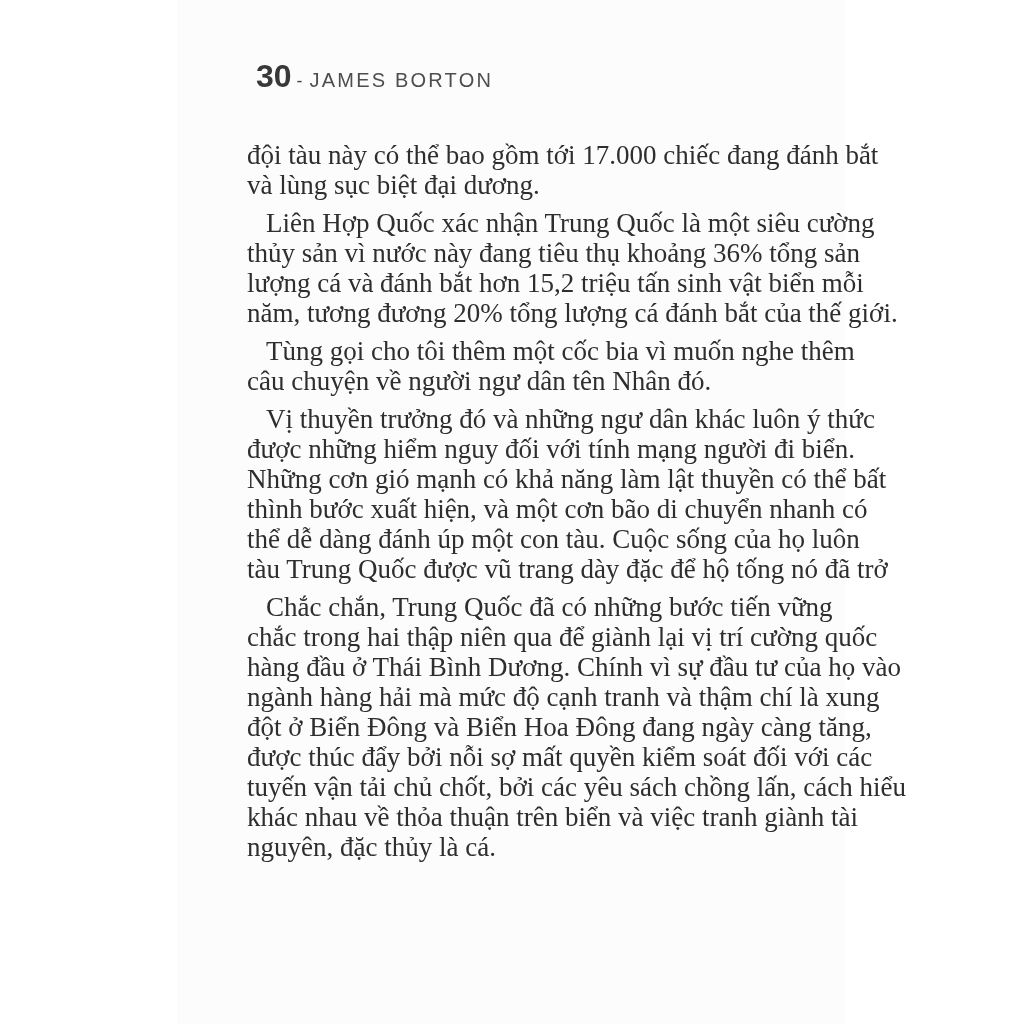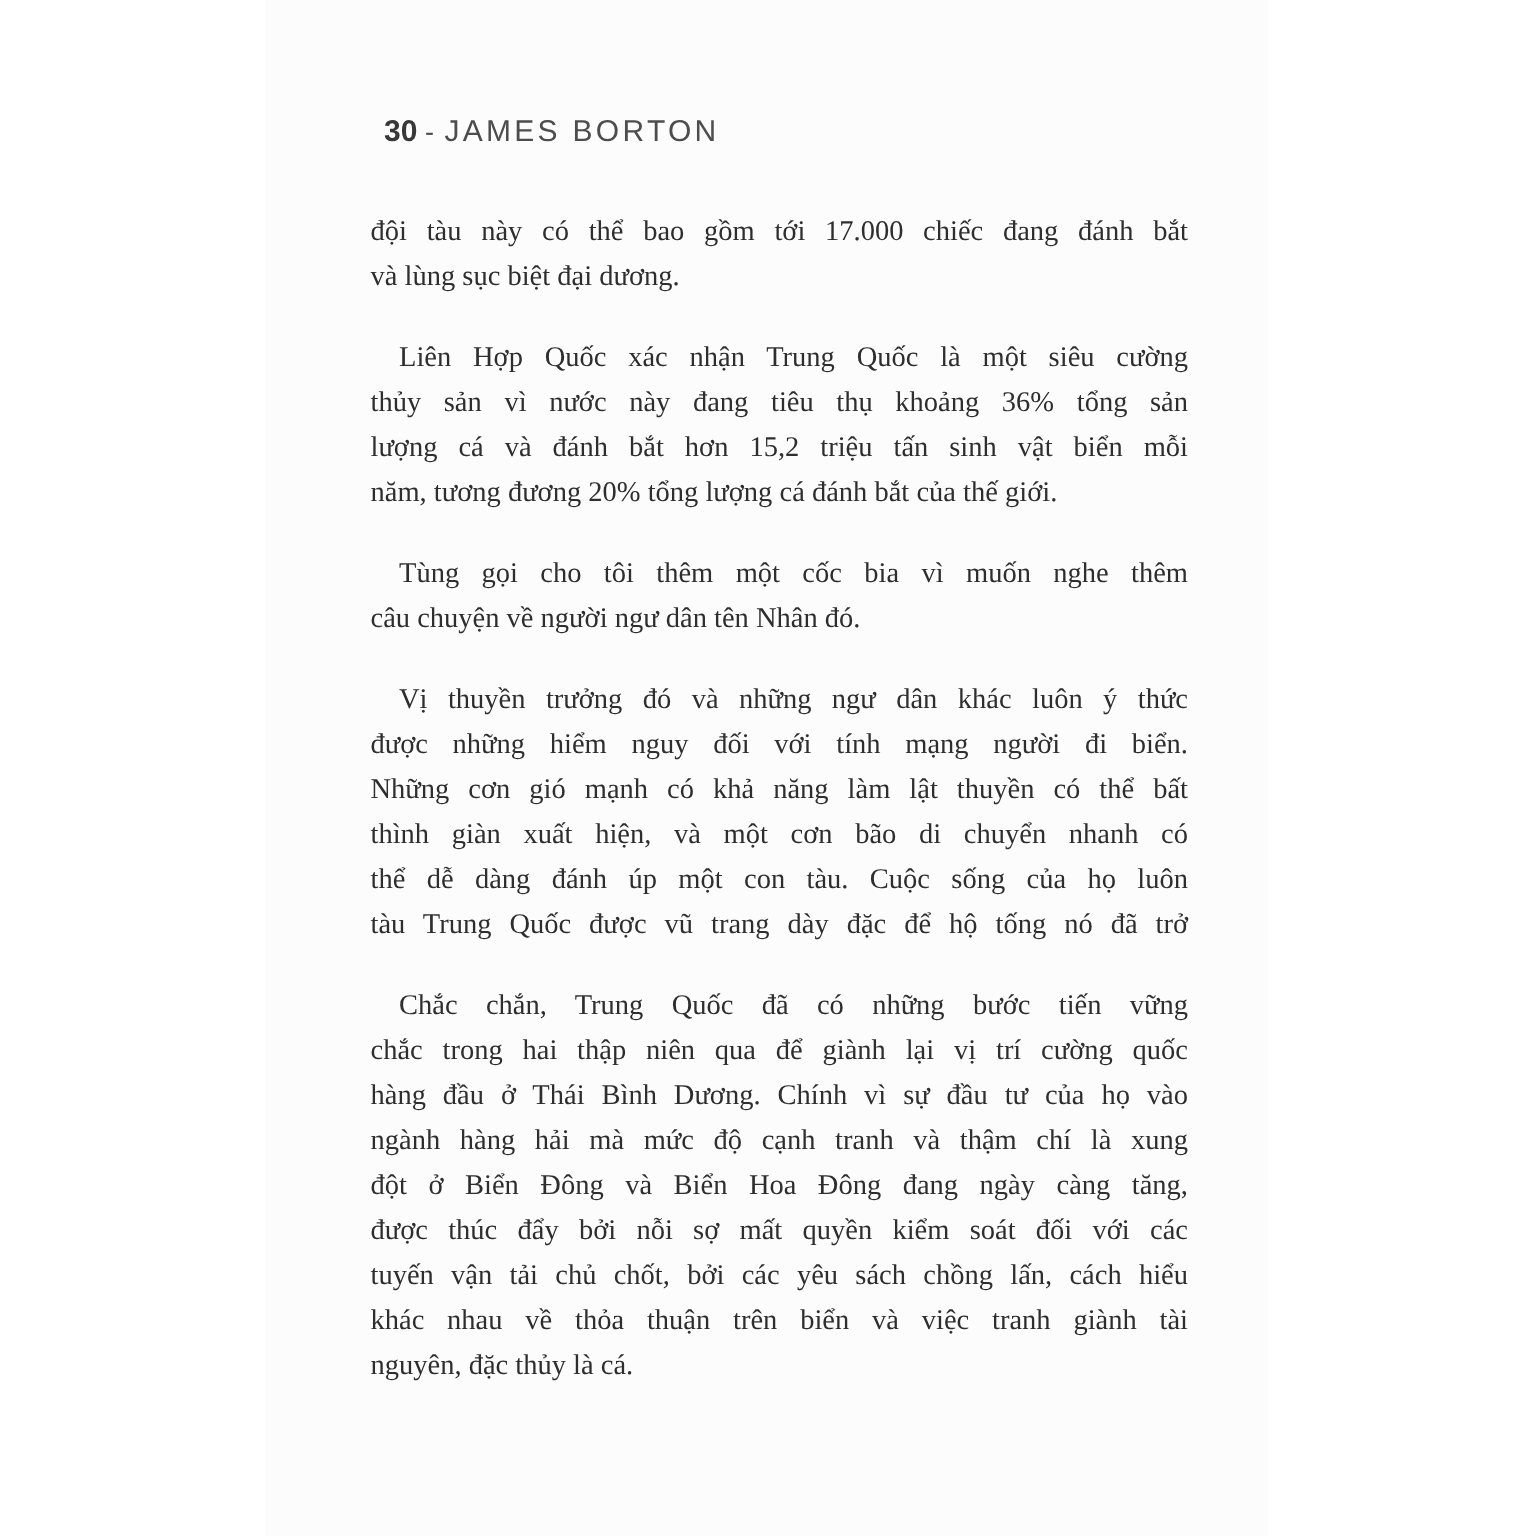--- a/index.html
+++ b/index.html
@@ -27,47 +27,46 @@
     position: absolute;
     left: 79px;   
     top: 58px;
     display: flex;
     align-items: baseline;
     white-space: nowrap;
     font-family: "Liberation Sans", sans-serif;
     color: #3d3d3d;
   }
   .page-num {
-    font-size: 20px;
+    font-size: 32px;
     font-weight: 700;
     color: #383838;
-    margin-top: 19px;
   }
   .head-sep {
     font-size: 18px;
     color: #4a4a4a;
     margin: 0 7px 0 5px;
   }
   .author {
     font-size: 20px;
     letter-spacing: 2.2px;
     color: #4d4d4d;
   }
   .text-column {
     position: absolute;
     left: 70px;   
     top: 140px;
     width: 545px;
     font-family: "Liberation Serif", "DejaVu Serif", serif;
-    font-size: 19px;
+    font-size: 27px;
     line-height: 30px;
     color: #2e2e2e;
   }
   .paragraph { margin: 0; }
-  .paragraph + .paragraph { margin-top: 24px; }
+  .paragraph + .paragraph { margin-top: 8px; }
   .line {
     height: 30px;
     text-align: justify;
     text-align-last: justify;
     text-justify: inter-word;
     white-space: nowrap;
     overflow: visible;
   }
   .line.first-indent { padding-left: 19px; }
   .line.last {
@@ -99,21 +98,21 @@
           <div class="line last">năm, tương đương 20% tổng lượng cá đánh bắt của thế giới.</div>
         </div>
         <div class="paragraph">
           <div class="line first-indent">Tùng gọi cho tôi thêm một cốc bia vì muốn nghe thêm</div>
           <div class="line last">câu chuyện về người ngư dân tên Nhân đó.</div>
         </div>
         <div class="paragraph">
           <div class="line first-indent">Vị thuyền trưởng đó và những ngư dân khác luôn ý thức</div>
           <div class="line">được những hiểm nguy đối với tính mạng người đi biển.</div>
           <div class="line">Những cơn gió mạnh có khả năng làm lật thuyền có thể bất</div>
-          <div class="line">thình giàn xuất hiện, và một cơn bão di chuyển nhanh có</div>
+          <div class="line">thình bước xuất hiện, và một cơn bão di chuyển nhanh có</div>
           <div class="line">thể dễ dàng đánh úp một con tàu. Cuộc sống của họ luôn</div>
           <div class="line">tàu Trung Quốc được vũ trang dày đặc để hộ tống nó đã trở</div>
         </div>
         <div class="paragraph">
           <div class="line first-indent">Chắc chắn, Trung Quốc đã có những bước tiến vững</div>
           <div class="line">chắc trong hai thập niên qua để giành lại vị trí cường quốc</div>
           <div class="line">hàng đầu ở Thái Bình Dương. Chính vì sự đầu tư của họ vào</div>
           <div class="line">ngành hàng hải mà mức độ cạnh tranh và thậm chí là xung</div>
           <div class="line">đột ở Biển Đông và Biển Hoa Đông đang ngày càng tăng,</div>
           <div class="line">được thúc đẩy bởi nỗi sợ mất quyền kiểm soát đối với các</div>

